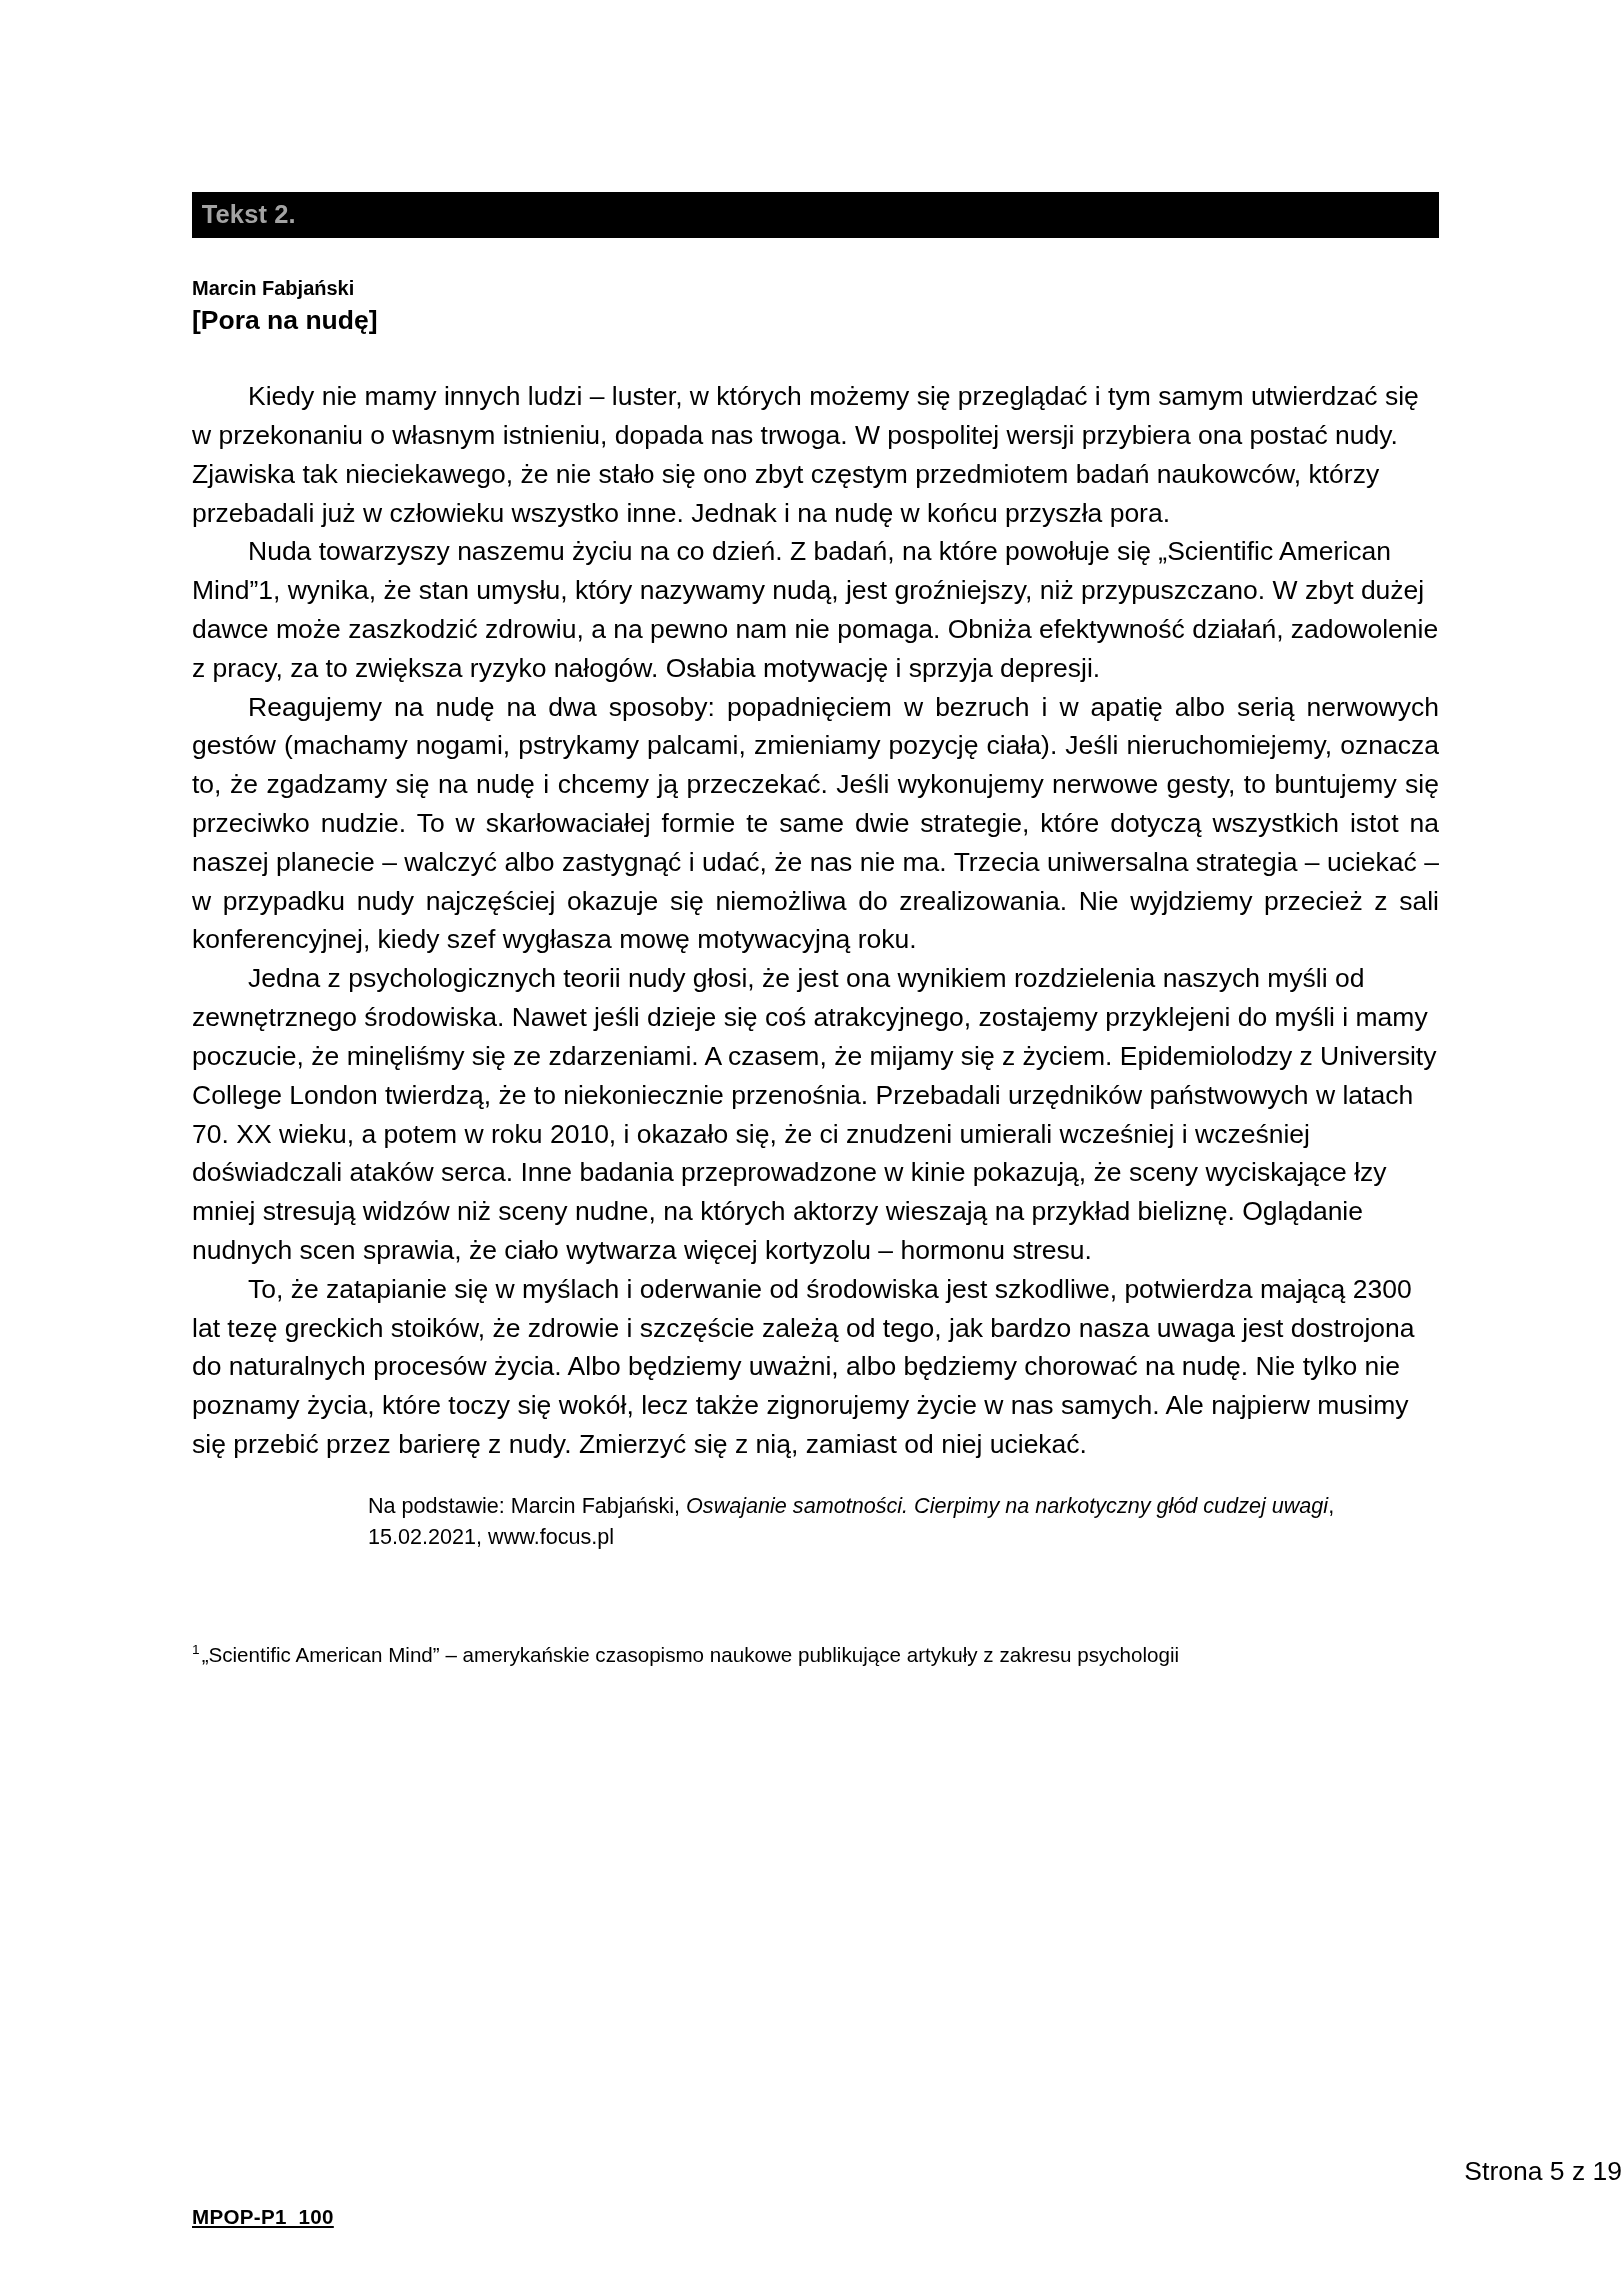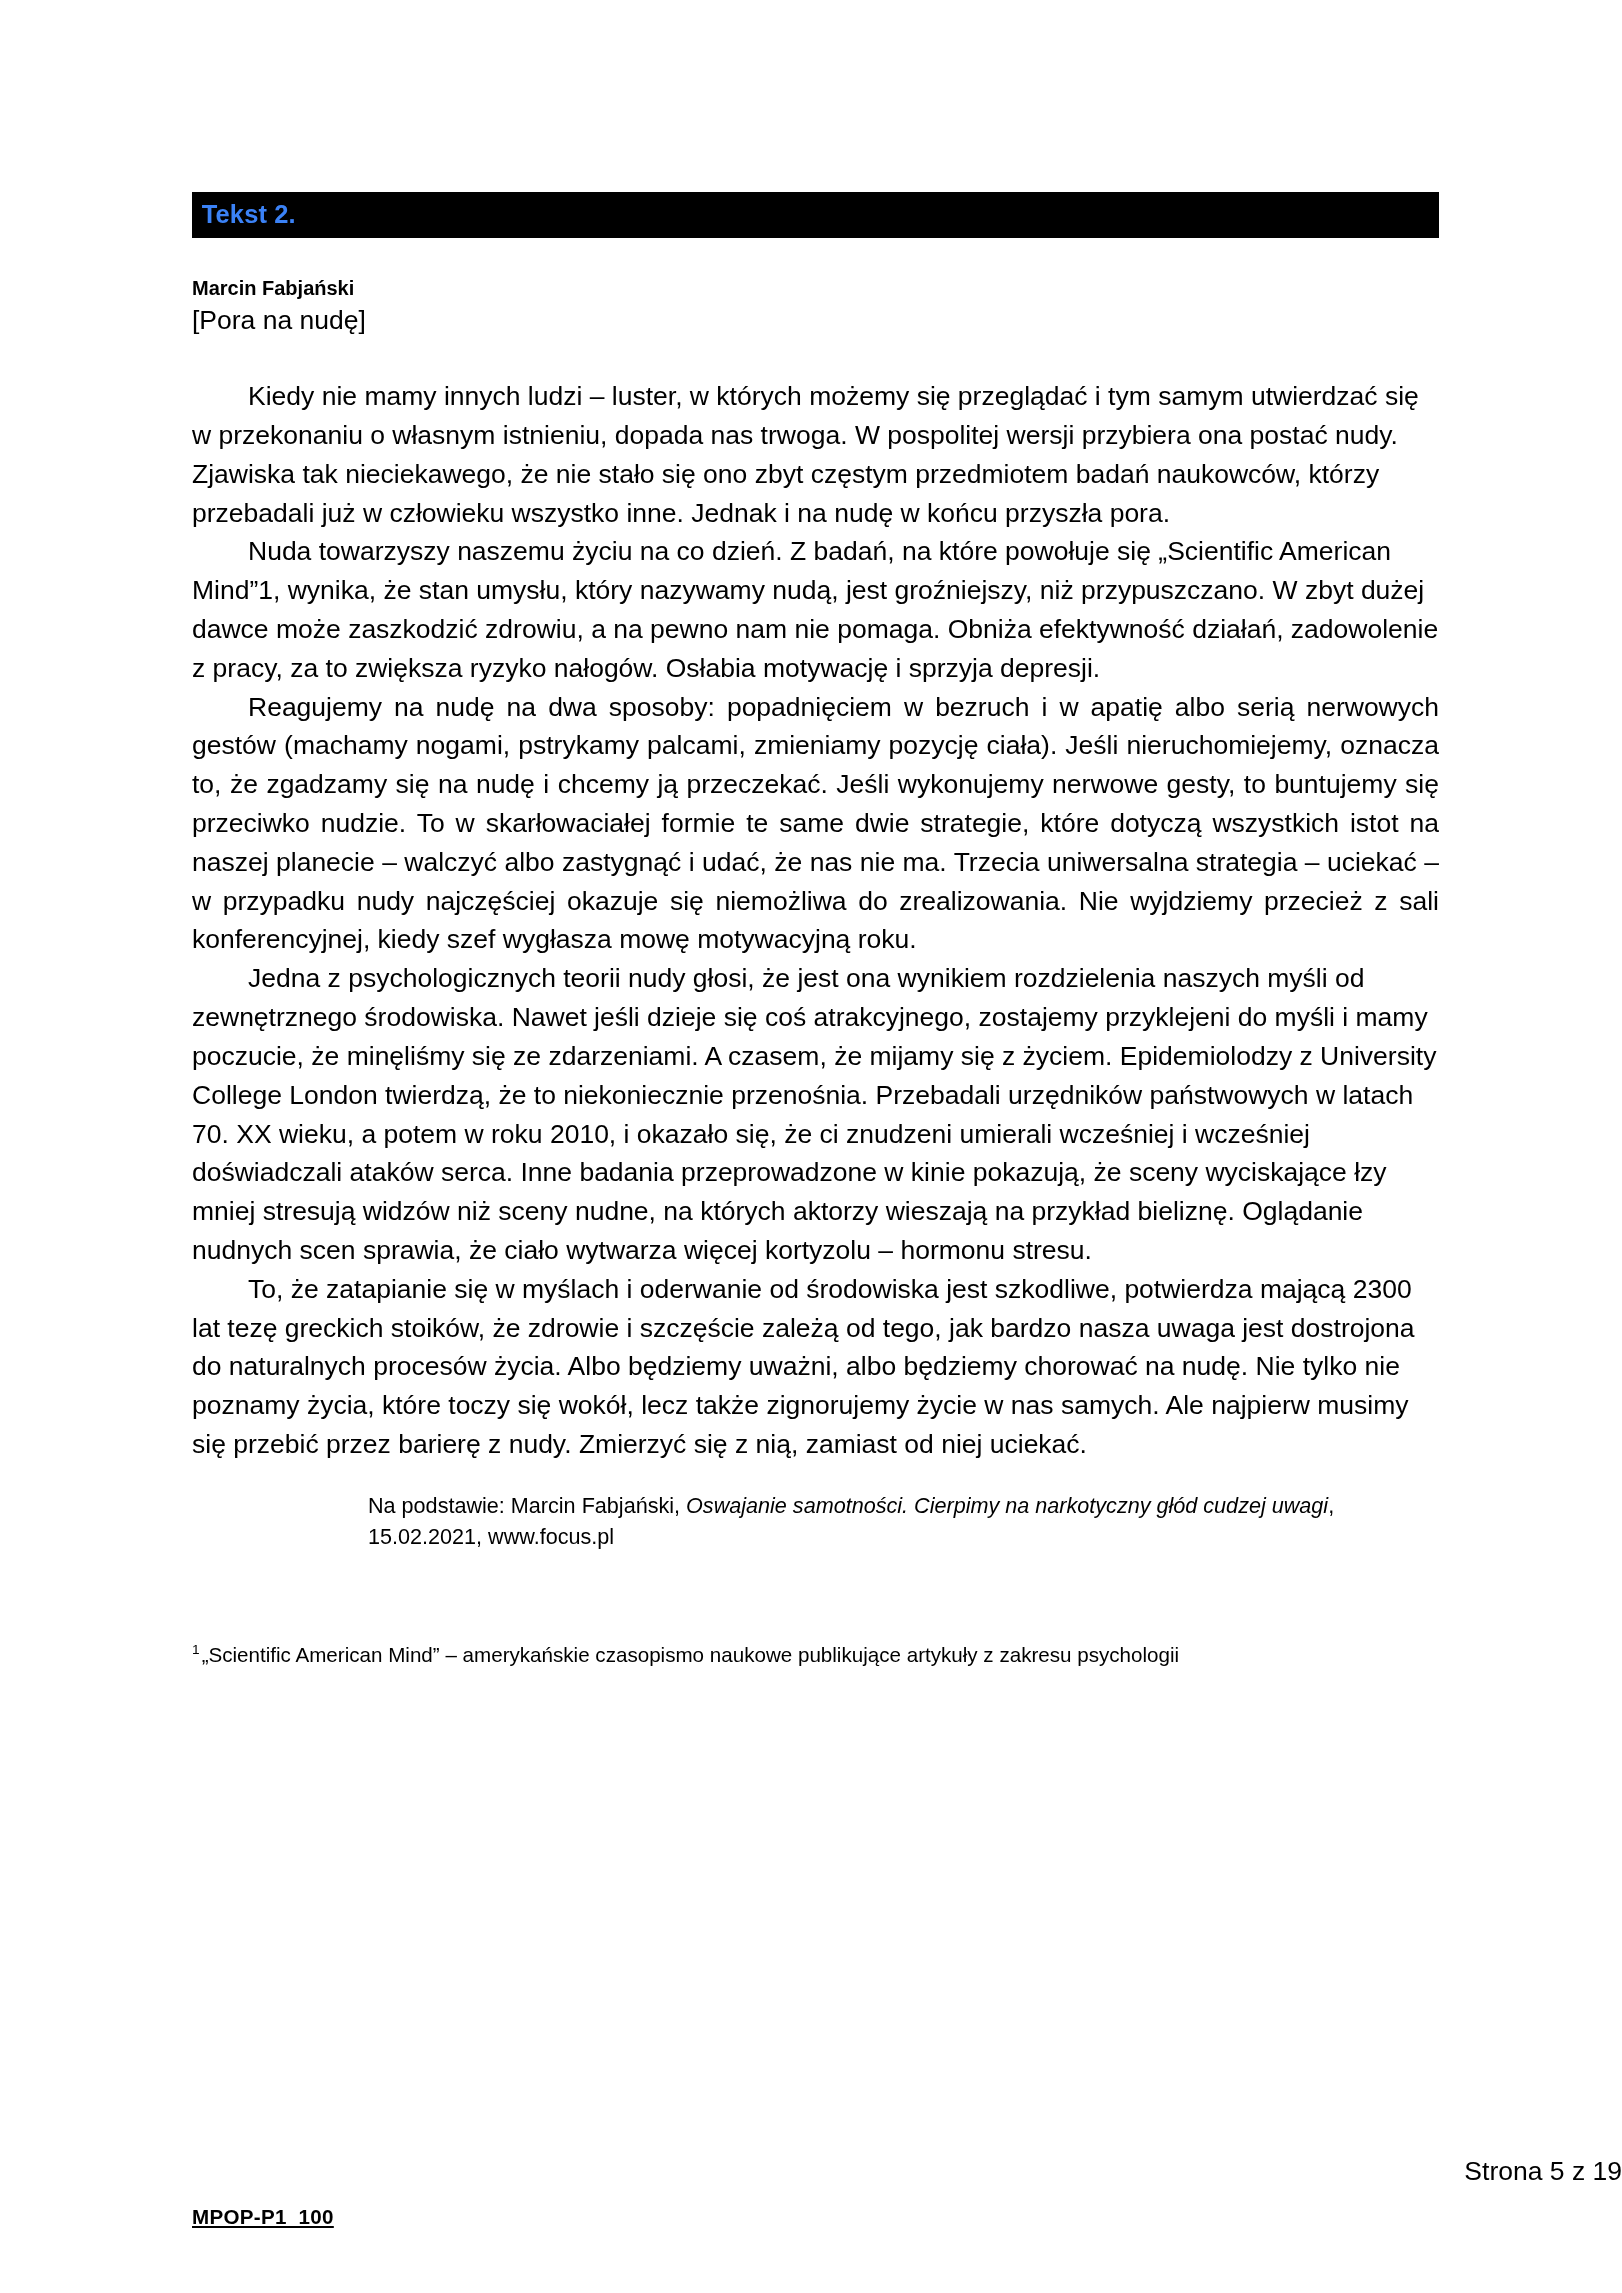--- a/index.html
+++ b/index.html
@@ -21,40 +21,40 @@
     position: absolute;
     left: 192px;
     top: 0;
     width: 1247px;
   }
 
   
   .section-band {
     margin-top: 192px;
     background: #000000;
-    color: #3b82f6;
+    color: #a3a3a3;
     font-size: 25.5px;
     font-weight: bold;
     line-height: 1.0;
     padding: 9.8px 7.8px 10.8px 9.8px;
     letter-spacing: 0.1px;
   }
 
   
   .author-block {
     margin-top: 36px;
   }
   .author {
     font-size: 20px;
     line-height: 1.42;
     font-weight: bold;
   }
   .work-title {
     font-size: 26.5px;
-    font-weight: normal;
+    font-weight: bold;
     line-height: 1.42;
   }
 
   
   .body-text {
     margin-top: 37px;
     font-size: 26.5px;
     line-height: 1.465;
   }
   .body-text p {

